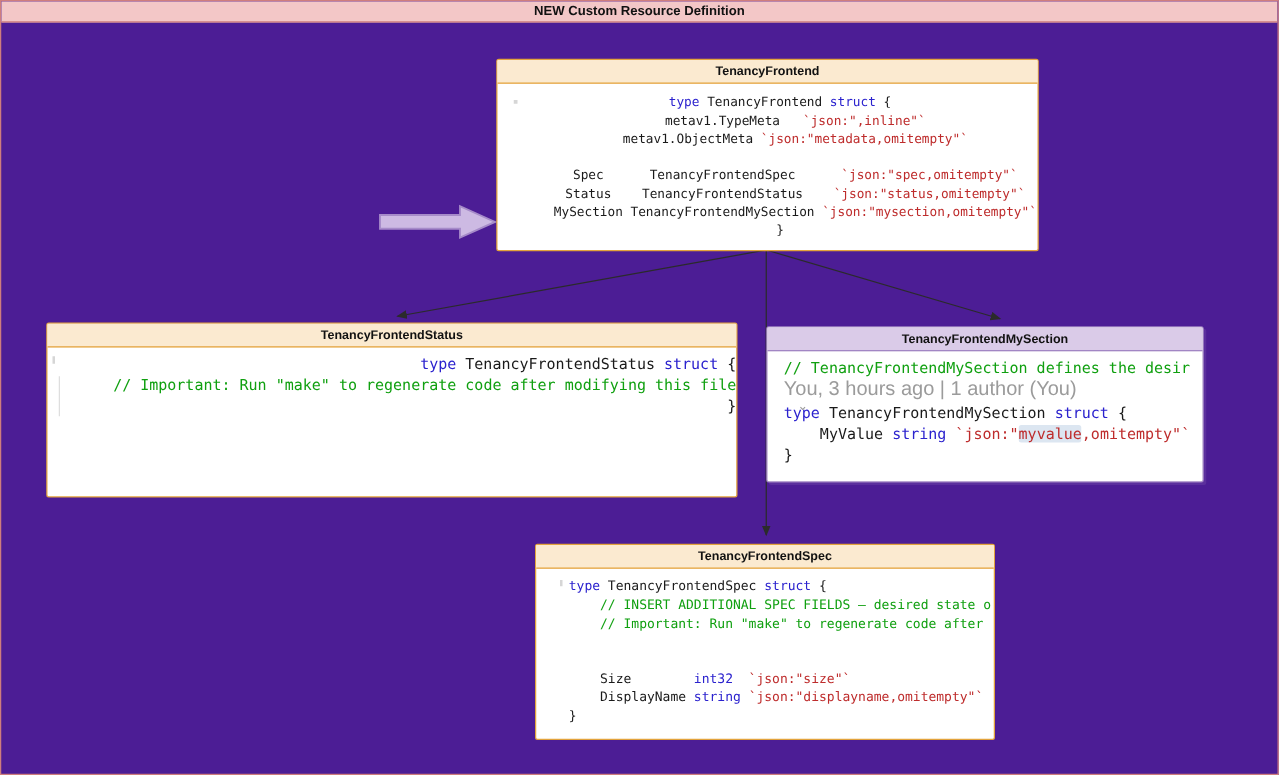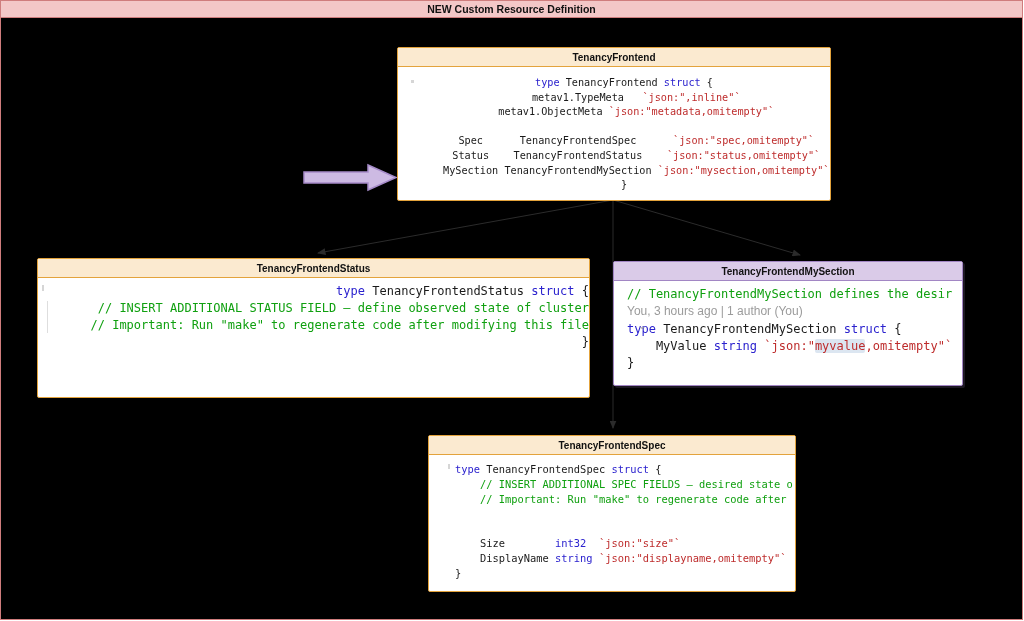--- a/index.html
+++ b/index.html
@@ -1,17 +1,17 @@
 <!DOCTYPE html>
 <html style="--frame_pink: #cf7d7d; --bar_fill: #f3c7c7; --orange_border: #e3a33c; --orange_fill: #fbead0; --purple_border: #a286c4; --purple_fill: #dacbe8; --keyword: #2b22ce; --comment: #10a010; --string: #be2c2c; --highlight_bg: #dce6f1; --blame_gray: #9b9b9b;"><head>
 <meta charset="utf-8">
 <style>
   html,body{margin:0;padding:0;background:#fff;}
   .canvas{
-    position:relative;width:1021px;height:618px;background:#000000;
+    position:relative;width:1021px;height:618px;background:#4c1d95;
     border:1.5px solid var(--frame_pink);overflow:hidden;
     font-family:"Liberation Sans",sans-serif;
   }
   
   .title-bar{
     position:absolute;left:0;top:0;right:0;height:16px;
     background:var(--bar_fill);border-bottom:1px solid var(--frame_pink);
     display:flex;align-items:center;justify-content:center;
   }
   .title-bar span{font-size:10.5px;font-weight:bold;color:#111;}
@@ -39,21 +39,21 @@
   #box-mysection .ln{line-height:17.3px;}
   #box-spec{left:427px;top:434px;width:366px;height:155px;}
   #box-spec .box-body{padding:7px 0 0 26px;font-size:10.4px;}
   #box-spec .ln{line-height:14.8px;}
   
   .seg-p{color:#1a1a1a;}
   .seg-k{color:var(--keyword);}
   .seg-c{color:var(--comment);}
   .seg-s{color:var(--string);}
   .seg-sh{color:var(--string);background:var(--highlight_bg);border-radius:2px;}
-  .seg-blame{font-family:"Liberation Sans",sans-serif;font-size:12px;color:var(--blame_gray);}
+  .seg-blame{font-family:"Liberation Sans",sans-serif;font-size:16px;color:var(--blame_gray);}
   
   .svg-overlay{position:absolute;left:0;top:0;pointer-events:none;}
   .fold-chevron{
     position:absolute;color:#9a9a9a;font-size:10px;line-height:10px;
     font-family:"DejaVu Sans",sans-serif;
   }
   .tick{position:absolute;background:#d6d6d6;}
   .indent-guide{position:absolute;width:1px;background:#dedede;}
   .cursor-icon{position:absolute;}
 </style>
@@ -94,21 +94,20 @@
         <div class="ln"><span class="seg-p">    Status    TenancyFrontendStatus    </span><span class="seg-s">`json:"status,omitempty"`</span></div>
         <div class="ln"><span class="seg-p">    MySection TenancyFrontendMySection </span><span class="seg-s">`json:"mysection,omitempty"`</span></div>
         <div class="ln"><span class="seg-p">}</span></div>
       </div>
   </div>
 
   <div class="box box-orange" id="box-status">
     <div class="box-header">TenancyFrontendStatus</div>
     <div class="box-body">
         <div class="ln"><span class="seg-k">type</span><span class="seg-p"> TenancyFrontendStatus </span><span class="seg-k">struct</span><span class="seg-p"> {</span></div>
-        <div class="ln"><span class="seg-p">    </span><span class="seg-c">// INSERT ADDITIONAL STATUS FIELD — define observed state of cluster</span></div>
         <div class="ln"><span class="seg-p">    </span><span class="seg-c">// Important: Run "make" to regenerate code after modifying this file</span></div>
         <div class="ln"><span class="seg-p">}</span></div>
       </div>
   </div>
 
   <div class="box box-purple" id="box-mysection">
     <div class="box-header">TenancyFrontendMySection</div>
     <div class="box-body">
         <div class="ln"><span class="seg-c">// TenancyFrontendMySection defines the desir</span></div>
         <div class="ln"><span class="seg-blame">You, 3 hours ago | 1 author (You)</span></div>

